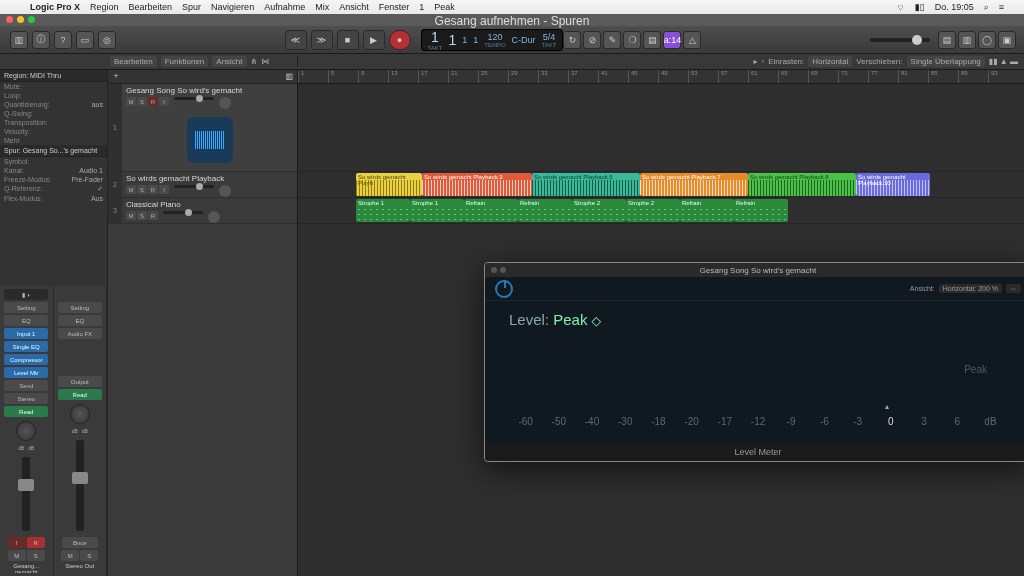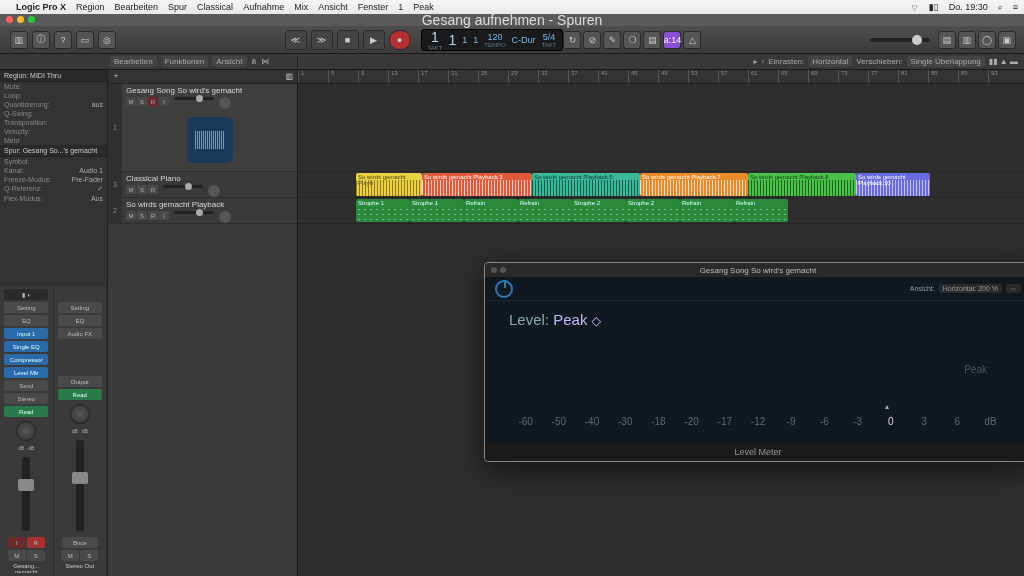--- a/index.html
+++ b/index.html
@@ -1,33 +1,33 @@
 <!DOCTYPE html>
 <html><head>
 <meta charset="utf-8">
 <style>
 * { margin: 0; padding: 0; box-sizing: border-box; font-family: -apple-system, "Helvetica Neue", Arial, sans-serif; }
 body { background: #2a2a2a; color: #ccc; font-size: 9px; width: 1024px; height: 576px; overflow: hidden; position: relative; }
 
 
-.mac-menubar { height: 14px; background: linear-gradient(#f6f6f6,#e8e8e8); display: flex; align-items: center; padding: 0 6px; color: #222; font-size: 9px; gap: 10px; }
+.mac-menubar { height: 14px; background: linear-gradient(#f6f6f6,#e8e8e8); display: flex; align-items: center; padding: 0 20px; color: #222; font-size: 9px; gap: 10px; }
 .mac-menubar .right { margin-left: auto; display: flex; gap: 10px; align-items: center; }
 .apple-logo { font-size: 10px; }
 
 
 .toolbar { height: 28px; background: linear-gradient(#4e4e4e,#3a3a3a); display: flex; align-items: center; padding: 0 6px; border-bottom: 1px solid #1a1a1a; }
 .tool-btn { width: 18px; height: 18px; background: #555; border: 1px solid #2a2a2a; border-radius: 3px; margin-right: 2px; display: flex; align-items: center; justify-content: center; font-size: 9px; color: #ccc; cursor: pointer; }
 .transport { display: flex; gap: 2px; margin: 0 8px; }
 .transport .tool-btn { width: 22px; height: 20px; background: #444; }
 .rec { background: #b53030 !important; border-radius: 10px; }
 .lcd { background: #1a1a1a; border: 1px solid #000; border-radius: 3px; height: 22px; display: flex; align-items: center; padding: 0 6px; gap: 6px; color: #7ab8e6; font-family: monospace; font-size: 9px; }
 .lcd .big { font-size: 14px; color: #b8d8f0; }
 .lcd .sub { font-size: 6px; color: #5a7a90; display: block; line-height: 1; }
 .lcd-seg { text-align: center; }
-.doc-title-bar { position: absolute; top: 14px; left: 0; right: 0; height: 12px; background: #5a5a5a; display: flex; align-items: center; justify-content: center; font-size: 14px; color: #ddd; }
+.doc-title-bar { position: absolute; top: 14px; left: 0; right: 0; height: 12px; background: #5a5a5a; display: flex; align-items: flex-start; justify-content: center; font-size: 12px; color: #ddd; }
 .traffic { position: absolute; left: 6px; top: 16px; display: flex; gap: 4px; }
 .traffic span { width: 7px; height: 7px; border-radius: 50%; display: block; }
 .quick-help { display: flex; gap: 2px; margin-left: 4px; }
 .master-vol { width: 60px; height: 4px; background: #222; border-radius: 2px; margin: 0 8px; position: relative; }
 .master-vol::after { content:""; position:absolute; left: 42px; top:-3px; width:10px; height:10px; background:#ccc; border-radius:50%; }
 .toolbar .spacer { flex: 1; }
 .purple-btn { background: #8a4fd8 !important; color: #fff; }
 
 
 .ruler-bar { height: 16px; background: #383838; border-bottom: 1px solid #1a1a1a; display: flex; align-items: center; font-size: 8px; color: #aaa; }
@@ -86,51 +86,51 @@
 
 .plugin { position: absolute; left: 484px; top: 262px; width: 548px; height: 200px; background: #101820; border: 1px solid #888; border-radius: 4px; box-shadow: 0 8px 30px rgba(0,0,0,0.6); display: flex; flex-direction: column; }
 .plugin-titlebar { height: 14px; background: #2a2a2a; border-radius: 4px 4px 0 0; display: flex; align-items: center; justify-content: center; font-size: 8px; color: #bbb; position: relative; }
 .plugin-titlebar .dots { position: absolute; left: 6px; display: flex; gap: 3px; }
 .plugin-titlebar .dots span { width: 6px; height: 6px; border-radius: 50%; background: #555; display: block; }
 .plugin-header { height: 24px; display: flex; align-items: center; padding: 0 10px; justify-content: space-between; border-bottom: 1px solid #1a2530; }
 .power-btn { width: 18px; height: 18px; border: 2px solid #2a7ab8; border-radius: 50%; position: relative; }
 .power-btn::after { content:""; position:absolute; left:7px; top:-2px; width:2px; height:8px; background:#2a7ab8; }
 .plugin-body { flex: 1; padding: 10px 24px 6px; display: flex; flex-direction: column; }
 .level-label { font-size: 15px; color: #8aa; }
-.level-label .val { color: #c4b5fd; }
+.level-label .val { color: #86efac; }
 .meter-area { flex: 1; position: relative; margin-top: 16px; }
 .peak-txt { position: absolute; right: 20px; top: 20px; color: #4a5a64; font-size: 10px; }
 .db-scale { position: absolute; bottom: 10px; left: 0; right: 0; display: flex; color: #5a6a74; font-size: 10px; }
 .db-scale span { flex: 1; text-align: center; }
 .zero-tick { position: absolute; bottom: 26px; color: #aaa; font-size: 8px; }
 .plugin-footer { height: 18px; background: #1a1a1a; border-radius: 0 0 4px 4px; display: flex; align-items: center; justify-content: center; font-size: 9px; color: #999; }
 .view-ctrl { font-size: 7px; color: #999; display: flex; align-items: center; gap: 4px; }
 .view-ctrl .pill { background: #2a2a2a; padding: 1px 4px; border-radius: 2px; }
 
 </style>
 </head>
 <body>
 
 <div class="mac-menubar">
   <span class="apple-logo"></span>
   <b>Logic Pro X</b>
   <span>Region</span>
   <span>Bearbeiten</span>
   <span>Spur</span>
-  <span>Classical</span>
+  <span>Navigieren</span>
   <span>Aufnahme</span>
   <span>Mix</span>
   <span>Ansicht</span>
   <span>Fenster</span>
   <span>1</span>
   <span>Peak</span>
   <div class="right">
     <span>⌔</span>
     <span>▮▯</span>
-    <span>Do. 19:30</span>
+    <span>Do. 19:05</span>
     <span>⌕</span>
     <span>≡</span>
   </div>
 </div>
 
 <div class="doc-title-bar">
   <span>Gesang aufnehmen - Spuren</span>
 </div>
 <div class="traffic">
   <span style="background:#ff5f56"></span>
@@ -327,42 +327,42 @@
         <div class="msr-btn" style="background:#6a2a2a">R</div>
         <div class="msr-btn">I</div>
         <span class="track-vol"></span>
         <span class="track-knob"></span>
       </div>
       <div class="audio-tile">
           <div class="wave-icon"></div>
         </div>
     </div>
   </div>
-  <div class="track track3">
-    <div class="track-num">3</div>
-    <div class="track-body">
-      <div class="track-name">Classical Piano</div>
-      <div class="track-msr">
-        <div class="msr-btn">M</div>
-        <div class="msr-btn">S</div>
-        <div class="msr-btn">R</div>
-        <span class="track-vol"></span>
-        <span class="track-knob"></span>
-      </div>
-    </div>
-  </div>
   <div class="track track2">
     <div class="track-num">2</div>
     <div class="track-body">
       <div class="track-name">So wirds gemacht Playback</div>
       <div class="track-msr">
         <div class="msr-btn">M</div>
         <div class="msr-btn">S</div>
         <div class="msr-btn">R</div>
         <div class="msr-btn">I</div>
+        <span class="track-vol"></span>
+        <span class="track-knob"></span>
+      </div>
+    </div>
+  </div>
+  <div class="track track3">
+    <div class="track-num">3</div>
+    <div class="track-body">
+      <div class="track-name">Classical Piano</div>
+      <div class="track-msr">
+        <div class="msr-btn">M</div>
+        <div class="msr-btn">S</div>
+        <div class="msr-btn">R</div>
         <span class="track-vol"></span>
         <span class="track-knob"></span>
       </div>
     </div>
   </div>
 </div>
 
 <div class="arrange">
   <div class="ruler" id="ruler">
       <div class="ruler-tick" style="left: 0px;">1</div>

